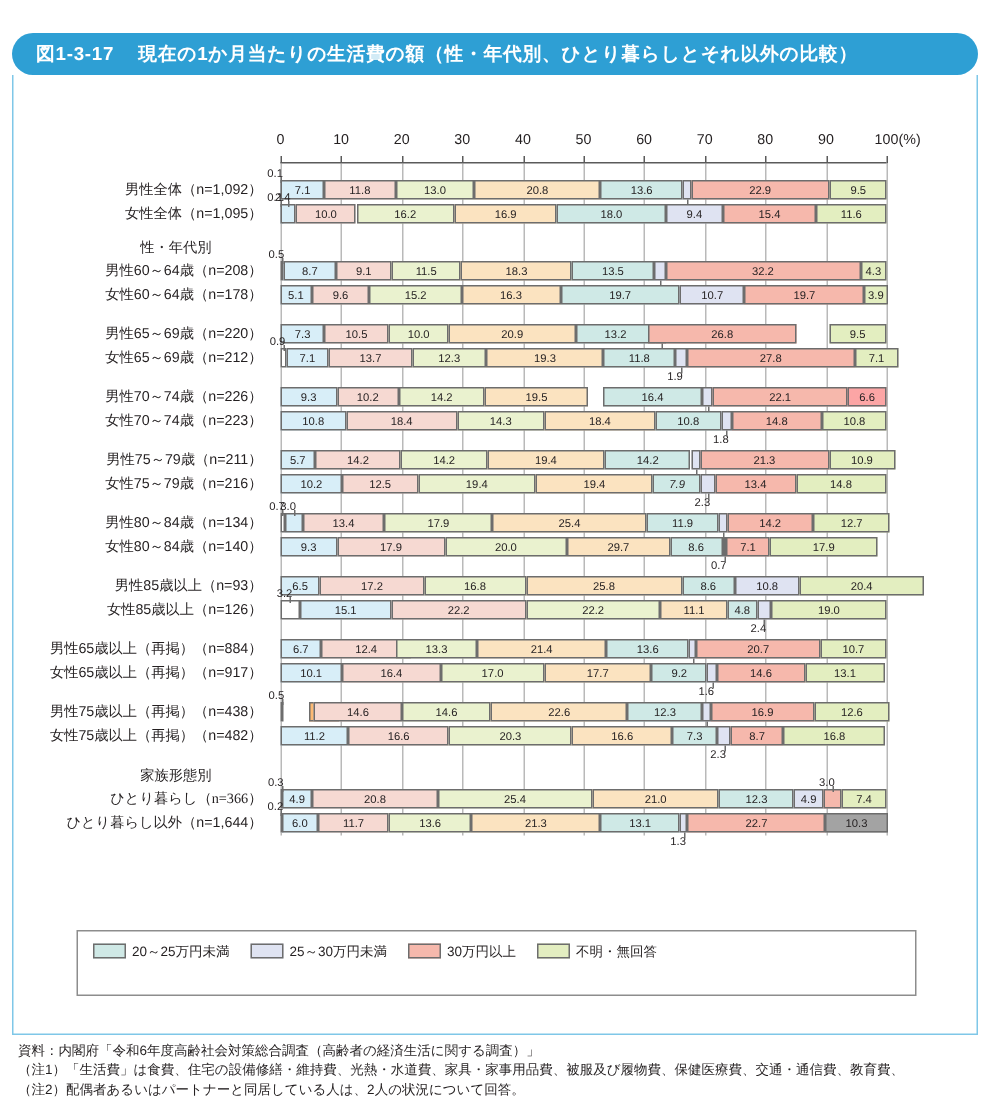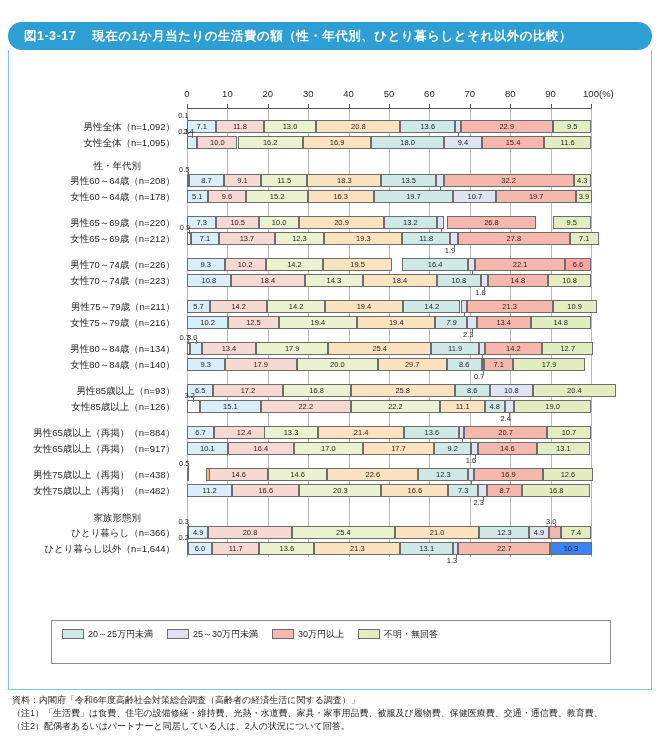--- a/index.html
+++ b/index.html
@@ -148,21 +148,21 @@
           <div class="rowlabel" style="top: 250.5px;">男性75～79歳（n=211）</div>
           <div class="rowlabel" style="top: 266.5px;">女性75～79歳（n=216）</div>
           <div class="rowlabel" style="top: 292.5px;">男性80～84歳（n=134）</div>
           <div class="rowlabel" style="top: 308.5px;">女性80～84歳（n=140）</div>
           <div class="rowlabel" style="top: 334.5px;">男性85歳以上（n=93）</div>
           <div class="rowlabel" style="top: 350.5px;">女性85歳以上（n=126）</div>
           <div class="rowlabel" style="top: 376.5px;">男性65歳以上（再掲）（n=884）</div>
           <div class="rowlabel" style="top: 392.5px;">女性65歳以上（再掲）（n=917）</div>
           <div class="rowlabel" style="top: 418.5px;">男性75歳以上（再掲）（n=438）</div>
           <div class="rowlabel" style="top: 434.5px;">女性75歳以上（再掲）（n=482）</div>
-          <div class="rowlabel" style="top: 476.5px;">ひとり暮らし（n=366）</div>
+          <div class="rowlabel" style="top: 476.5px; font-family: Liberation Serif, serif;">ひとり暮らし（n=366）</div>
           <div class="rowlabel" style="top: 492.5px;">ひとり暮らし以外（n=1,644）</div>
         </div>
       <div class="plot" id="plot">
           <div class="axis" style="position: absolute; left: 0px; top: 58px; width: 404px; height: 1px; background: rgb(90, 90, 90);"></div>
           <div class="axistick" style="left: 0px; top: 54px;"></div>
           <div class="axisnum" style="left: 0px; top: 38px;">0</div>
           <div class="gridline" style="left: 0px; top: 59px; height: 448px;"></div>
           <div class="axistick" style="left: 40.4px; top: 54px;"></div>
           <div class="axisnum" style="left: 40.4px; top: 38px;">10</div>
           <div class="gridline" style="left: 40.4px; top: 59px; height: 448px;"></div>
@@ -317,21 +317,21 @@
             <div class="seg" style="left: 71.912px; width: 40.4px; background: rgb(234, 242, 207);">
               <span>10.0</span>
             </div>
             <div class="seg" style="left: 112.312px; width: 84.436px; background: rgb(251, 227, 192);">
               <span>20.9</span>
             </div>
             <div class="seg" style="left: 196.748px; width: 53.328px; background: rgb(207, 233, 230);">
               <span>13.2</span>
             </div>
             <div class="seg" style="left: 250.076px; width: 7.272px; background: rgb(223, 227, 242);"></div>
-            <div class="seg" style="left: 260px; width: 89px; background: rgb(246, 184, 172);">
+            <div class="seg" style="left: 245px; width: 99px; background: rgb(246, 184, 172);">
               <span>26.8</span>
             </div>
             <div class="seg" style="left: 365.62px; width: 38.38px; background: rgb(227, 238, 192);">
               <span>9.5</span>
             </div>
           </div>
           <div class="outlab" style="left: 244.712px; top: 180px;">1.8</div>
           <div style="position: absolute; background: rgb(109, 109, 109); width: 0.8px; left: 253.712px; top: 179px; height: 4px;"></div>
           <div class="barrow" style="left: 0px; top: 182px; width: 404px;">
             <div class="seg" style="left: 0px; width: 3.636px; background: rgb(255, 255, 255);"></div>
@@ -720,21 +720,21 @@
             <div class="seg" style="left: 127.26px; width: 86.052px; background: rgb(251, 227, 192);">
               <span>21.3</span>
             </div>
             <div class="seg" style="left: 213.312px; width: 52.924px; background: rgb(207, 233, 230);">
               <span>13.1</span>
             </div>
             <div class="seg" style="left: 266.236px; width: 5.252px; background: rgb(223, 227, 242);"></div>
             <div class="seg" style="left: 271.488px; width: 91.708px; background: rgb(246, 184, 172);">
               <span>22.7</span>
             </div>
-            <div class="seg" style="left: 363.196px; width: 41.612px; background: #3b82f6;">
+            <div class="seg" style="left: 363.196px; width: 41.612px; background: #a3a3a3;">
               <span>10.3</span>
             </div>
           </div>
           <div class="outlab" style="left: -8.596px; top: 483px;">0.2</div>
           <div style="position: absolute; background: rgb(109, 109, 109); width: 0.8px; left: 0.404px; top: 490px; height: 4px;"></div>
           <div class="outlab" style="left: 259.862px; top: 506px;">1.3</div>
           <div style="position: absolute; background: rgb(109, 109, 109); width: 0.8px; left: 268.862px; top: 505px; height: 4px;"></div>
         </div>
     </div>
 

